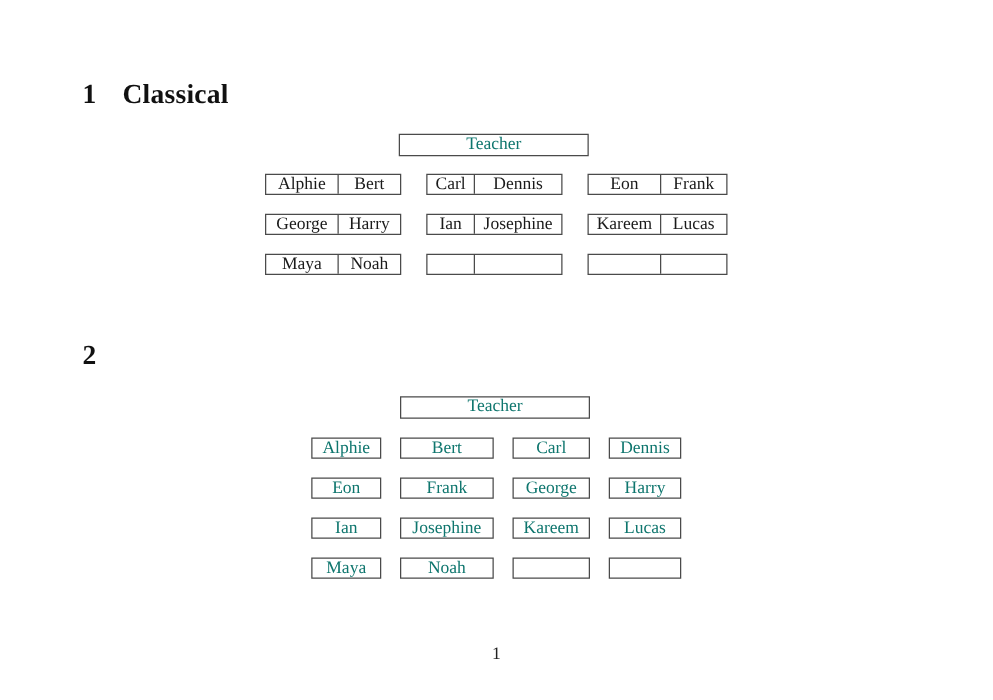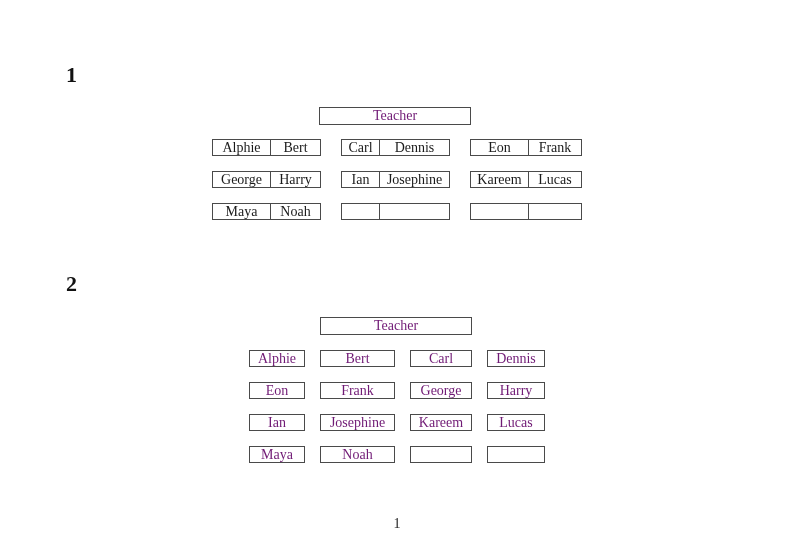--- a/index.html
+++ b/index.html
@@ -31,21 +31,21 @@
   }
   .obox {
     position: absolute;
     box-sizing: border-box;
     border: 1px solid #4a4a4a;
     background: #ffffff;
     display: flex;
     align-items: center;
     justify-content: center;
     font-size: 14px;
-    color: #701a75;
+    color: #0f766e;
     white-space: nowrap;
   }
   .desk {
     position: absolute;
     box-sizing: border-box;
     border: 1px solid #4a4a4a;
     background: #ffffff;
     display: flex;
   }
   .desk .cell {
@@ -70,20 +70,21 @@
     color: #222222;
   }
 </style>
 </head>
 <body>
 
 <div class="page">
 
   <div class="heading" style="left:66px; top:63px;">
     <span class="sec-num">1</span>
+    <span>Classical</span>
   </div>
 
   <div class="obox" style="left:319px; top:107px; width:152px; height:18px;">Teacher</div>
 
   <div class="desk" style="left:212px; top:139px; width:109px; height:17px;">
     <div class="cell" style="width:57px;">Alphie</div>
     <div class="cell grow">Bert</div>
   </div>
   <div class="desk" style="left:341px; top:139px; width:109px; height:17px;">
     <div class="cell" style="width:37px;">Carl</div>

